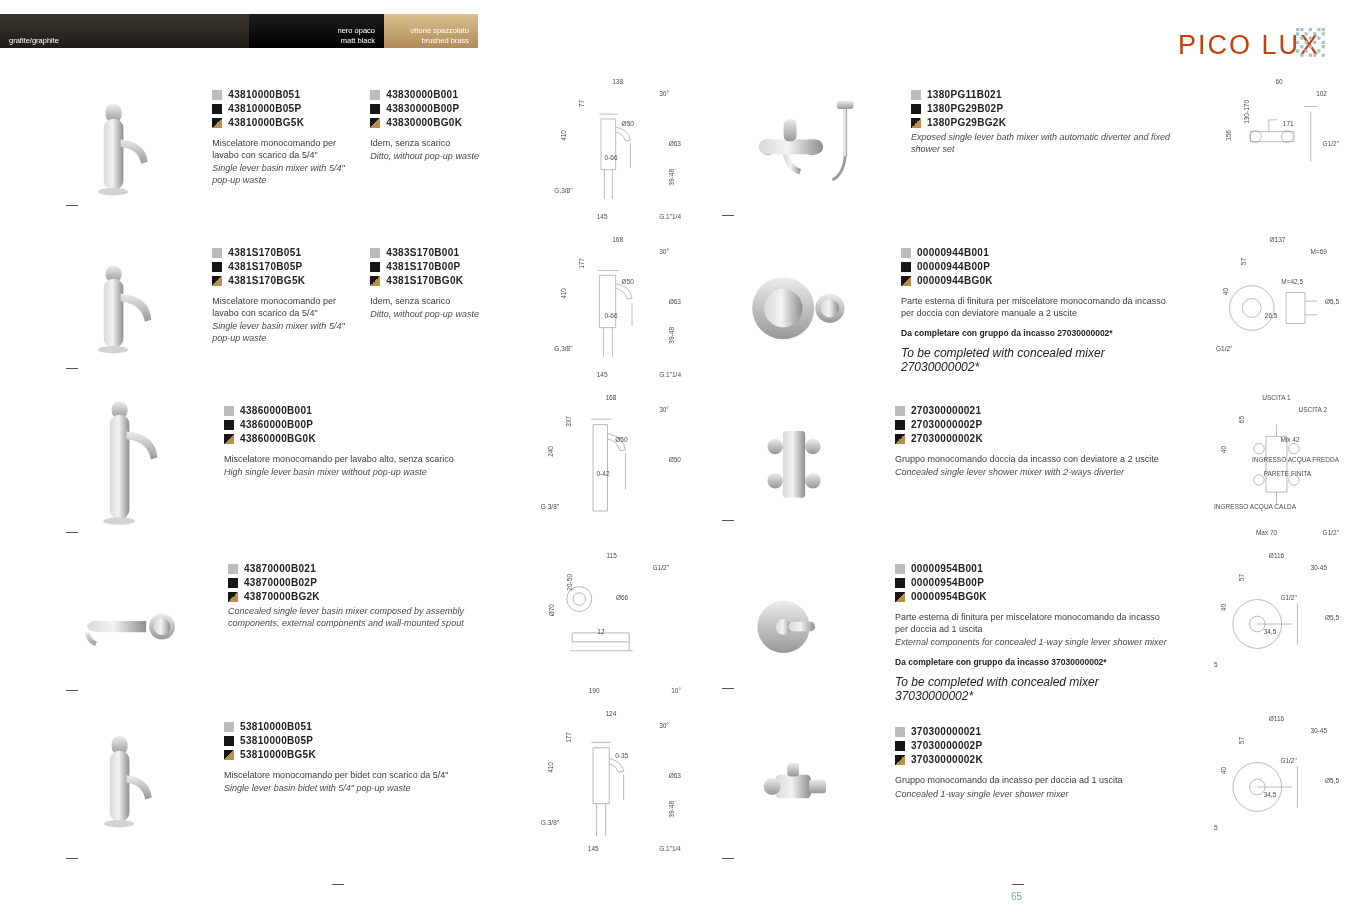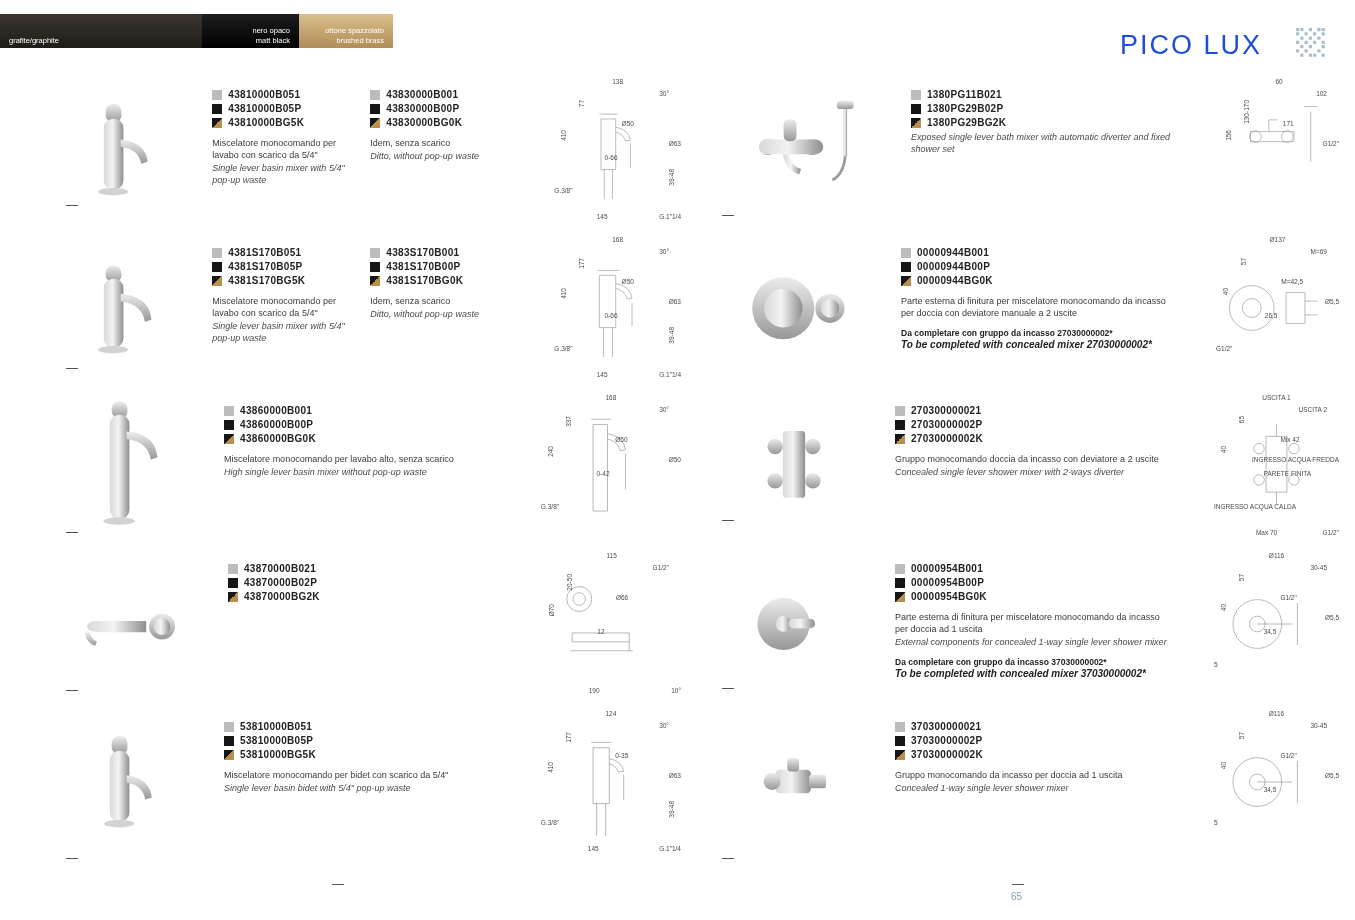--- a/index.html
+++ b/index.html
@@ -5,26 +5,26 @@
   html,body{margin:0;padding:0;background:#fff;}
   body{font-family:"Liberation Sans",sans-serif;color:#3c3c3c;}
   #canvas{position:relative;width:1355px;height:920px;background:#fff;overflow:hidden;}
 
   
   .finishbar{position:absolute;top:14px;left:0;height:34px;display:flex;}
   .fin{height:100%;display:flex;align-items:flex-end;padding:3px 9px;box-sizing:border-box;
        color:#fff;font-size:7.5px;line-height:1.25;}
   .finlabel{white-space:pre-line;}
   .fin-chrome{width:222px;background:linear-gradient(180deg,#c6c6c6,#8d8d8d);}
-  .fin-graphite{width:202px;background:linear-gradient(180deg,#3b362f,#1f1c18);}
-  .fin-black{width:97px;background:linear-gradient(180deg,#1e1e1e,#000);justify-content:flex-end;text-align:right;}
+  .fin-graphite{width:249px;background:linear-gradient(180deg,#3b362f,#1f1c18);}
+  .fin-black{width:135px;background:linear-gradient(180deg,#1e1e1e,#000);justify-content:flex-end;text-align:right;}
   .fin-brass{width:94px;background:linear-gradient(180deg,#d9c08d,#b08c58);justify-content:flex-end;text-align:right;}
 
   
-  .title{position:absolute;top:30px;left:1120px;font-size:27px;letter-spacing:2px;color:#1d4ed8;}
+  .title{position:absolute;top:30px;left:1178px;font-size:27px;letter-spacing:2px;color:#c2410c;}
   .qr{position:absolute;top:28px;left:1296px;width:32px;height:32px;}
 
   
   .page{position:absolute;top:64px;}
   #pageL{left:58px;width:625px;}
   #pageR{left:733px;width:608px;}
   .page{padding-top:12px;box-sizing:border-box;}
 
   .row{display:flex;min-height:148px;margin-bottom:10px;gap:40px;}
   .photo{width:140px;display:flex;align-items:center;justify-content:center;}
@@ -37,21 +37,21 @@
   .cl{display:flex;align-items:center;gap:6px;margin:3px 0;}
   .swatch{width:10px;height:10px;flex:0 0 10px;}
   .swatch[data-finish="chrome"]{background:#bcbcbc;}
   .swatch[data-finish="black"]{background:#161616;}
   .swatch[data-finish="bi"]{background:linear-gradient(135deg,#161616 50%,#b98f4e 50%);}
   .code{font-size:10px;font-weight:bold;color:#222;letter-spacing:.3px;white-space:nowrap;}
 
   .desc-it{font-size:9px;margin:9px 0 0;line-height:1.35;color:#3a3a3a;}
   .desc-en{font-size:9px;font-style:italic;margin:1px 0 0;line-height:1.35;color:#4a4a4a;}
   .note-it{font-size:8.5px;font-weight:bold;margin:9px 0 0;color:#222;}
-  .note-en{font-size:10px;font-weight:bold;font-style:italic;margin:1px 0 0;color:#222;}
+  .note-en{font-size:12px;font-weight:normal;font-style:italic;margin:8px 0 0;color:#222;}
 
   .draw{position:relative;width:160px;height:148px;}
   #pageR .draw{width:148px;}
   .sk{position:absolute;inset:0;width:100%;height:100%;}
   .dim{position:absolute;font-size:6.5px;color:#4a4a4a;white-space:nowrap;}
   .d0{top:2px;left:50%;transform:translateX(-50%);}
   .d1{top:24px;left:26px;writing-mode:vertical-rl;transform:rotate(180deg);}
   .d2{top:14px;right:14px;}
   .d3{top:44px;left:53%;}
   .d4{top:54px;left:8px;writing-mode:vertical-rl;transform:rotate(180deg);}
@@ -355,20 +355,21 @@
                 <span class="code">43870000B021</span>
               </div>
             <div class="cl">
                 <span class="swatch" data-finish="black"></span>
                 <span class="code">43870000B02P</span>
               </div>
             <div class="cl">
                 <span class="swatch" data-finish="bi"></span>
                 <span class="code">43870000BG2K</span>
               </div>
+            <p class="desc-en">Concealed single lever basin mixer composed by assembly components, external components and wall-mounted spout</p>
           </div>
         </div>
       </div>
       <div class="draw">
         <svg class="sk" viewBox="0 0 160 148">
             <g fill="none" stroke="#9a9a9a" stroke-width="0.8">
           <circle cx="44" cy="46" r="14"></circle>
               <circle cx="44" cy="46" r="7"></circle>
           <path d="M36 84 h64 v10 h-64 z"></path>
               <path d="M100 94 v10"></path>

